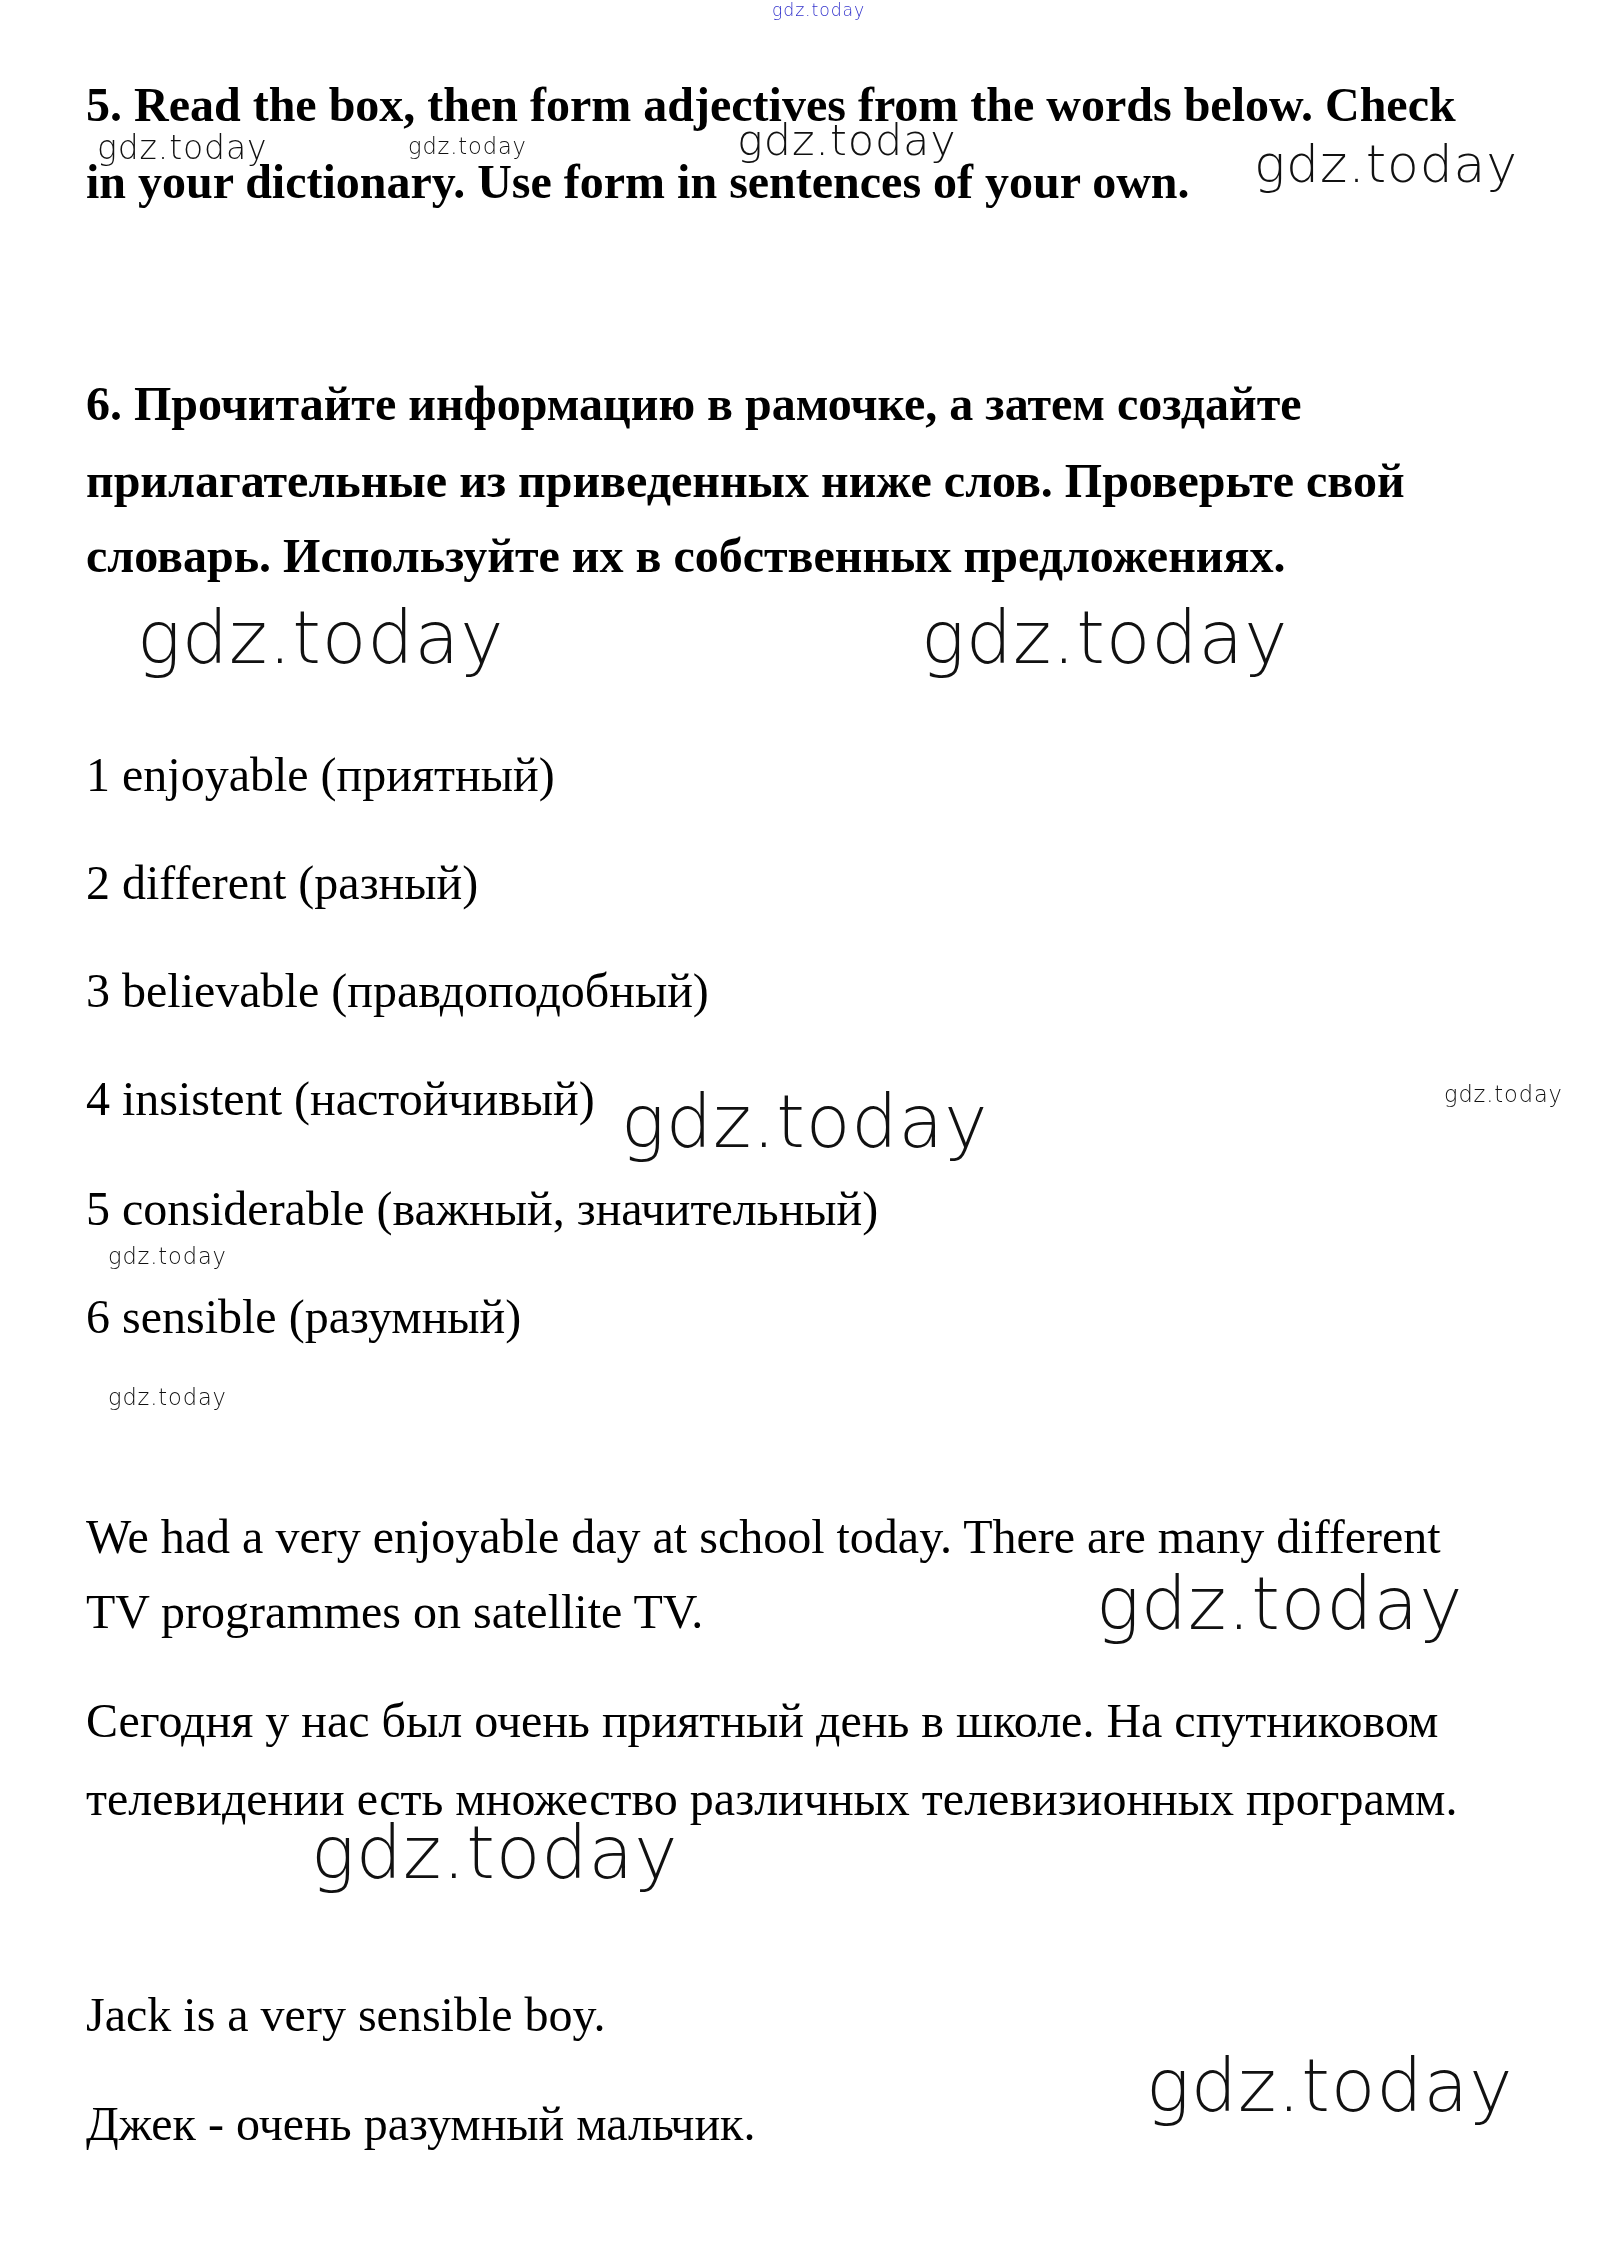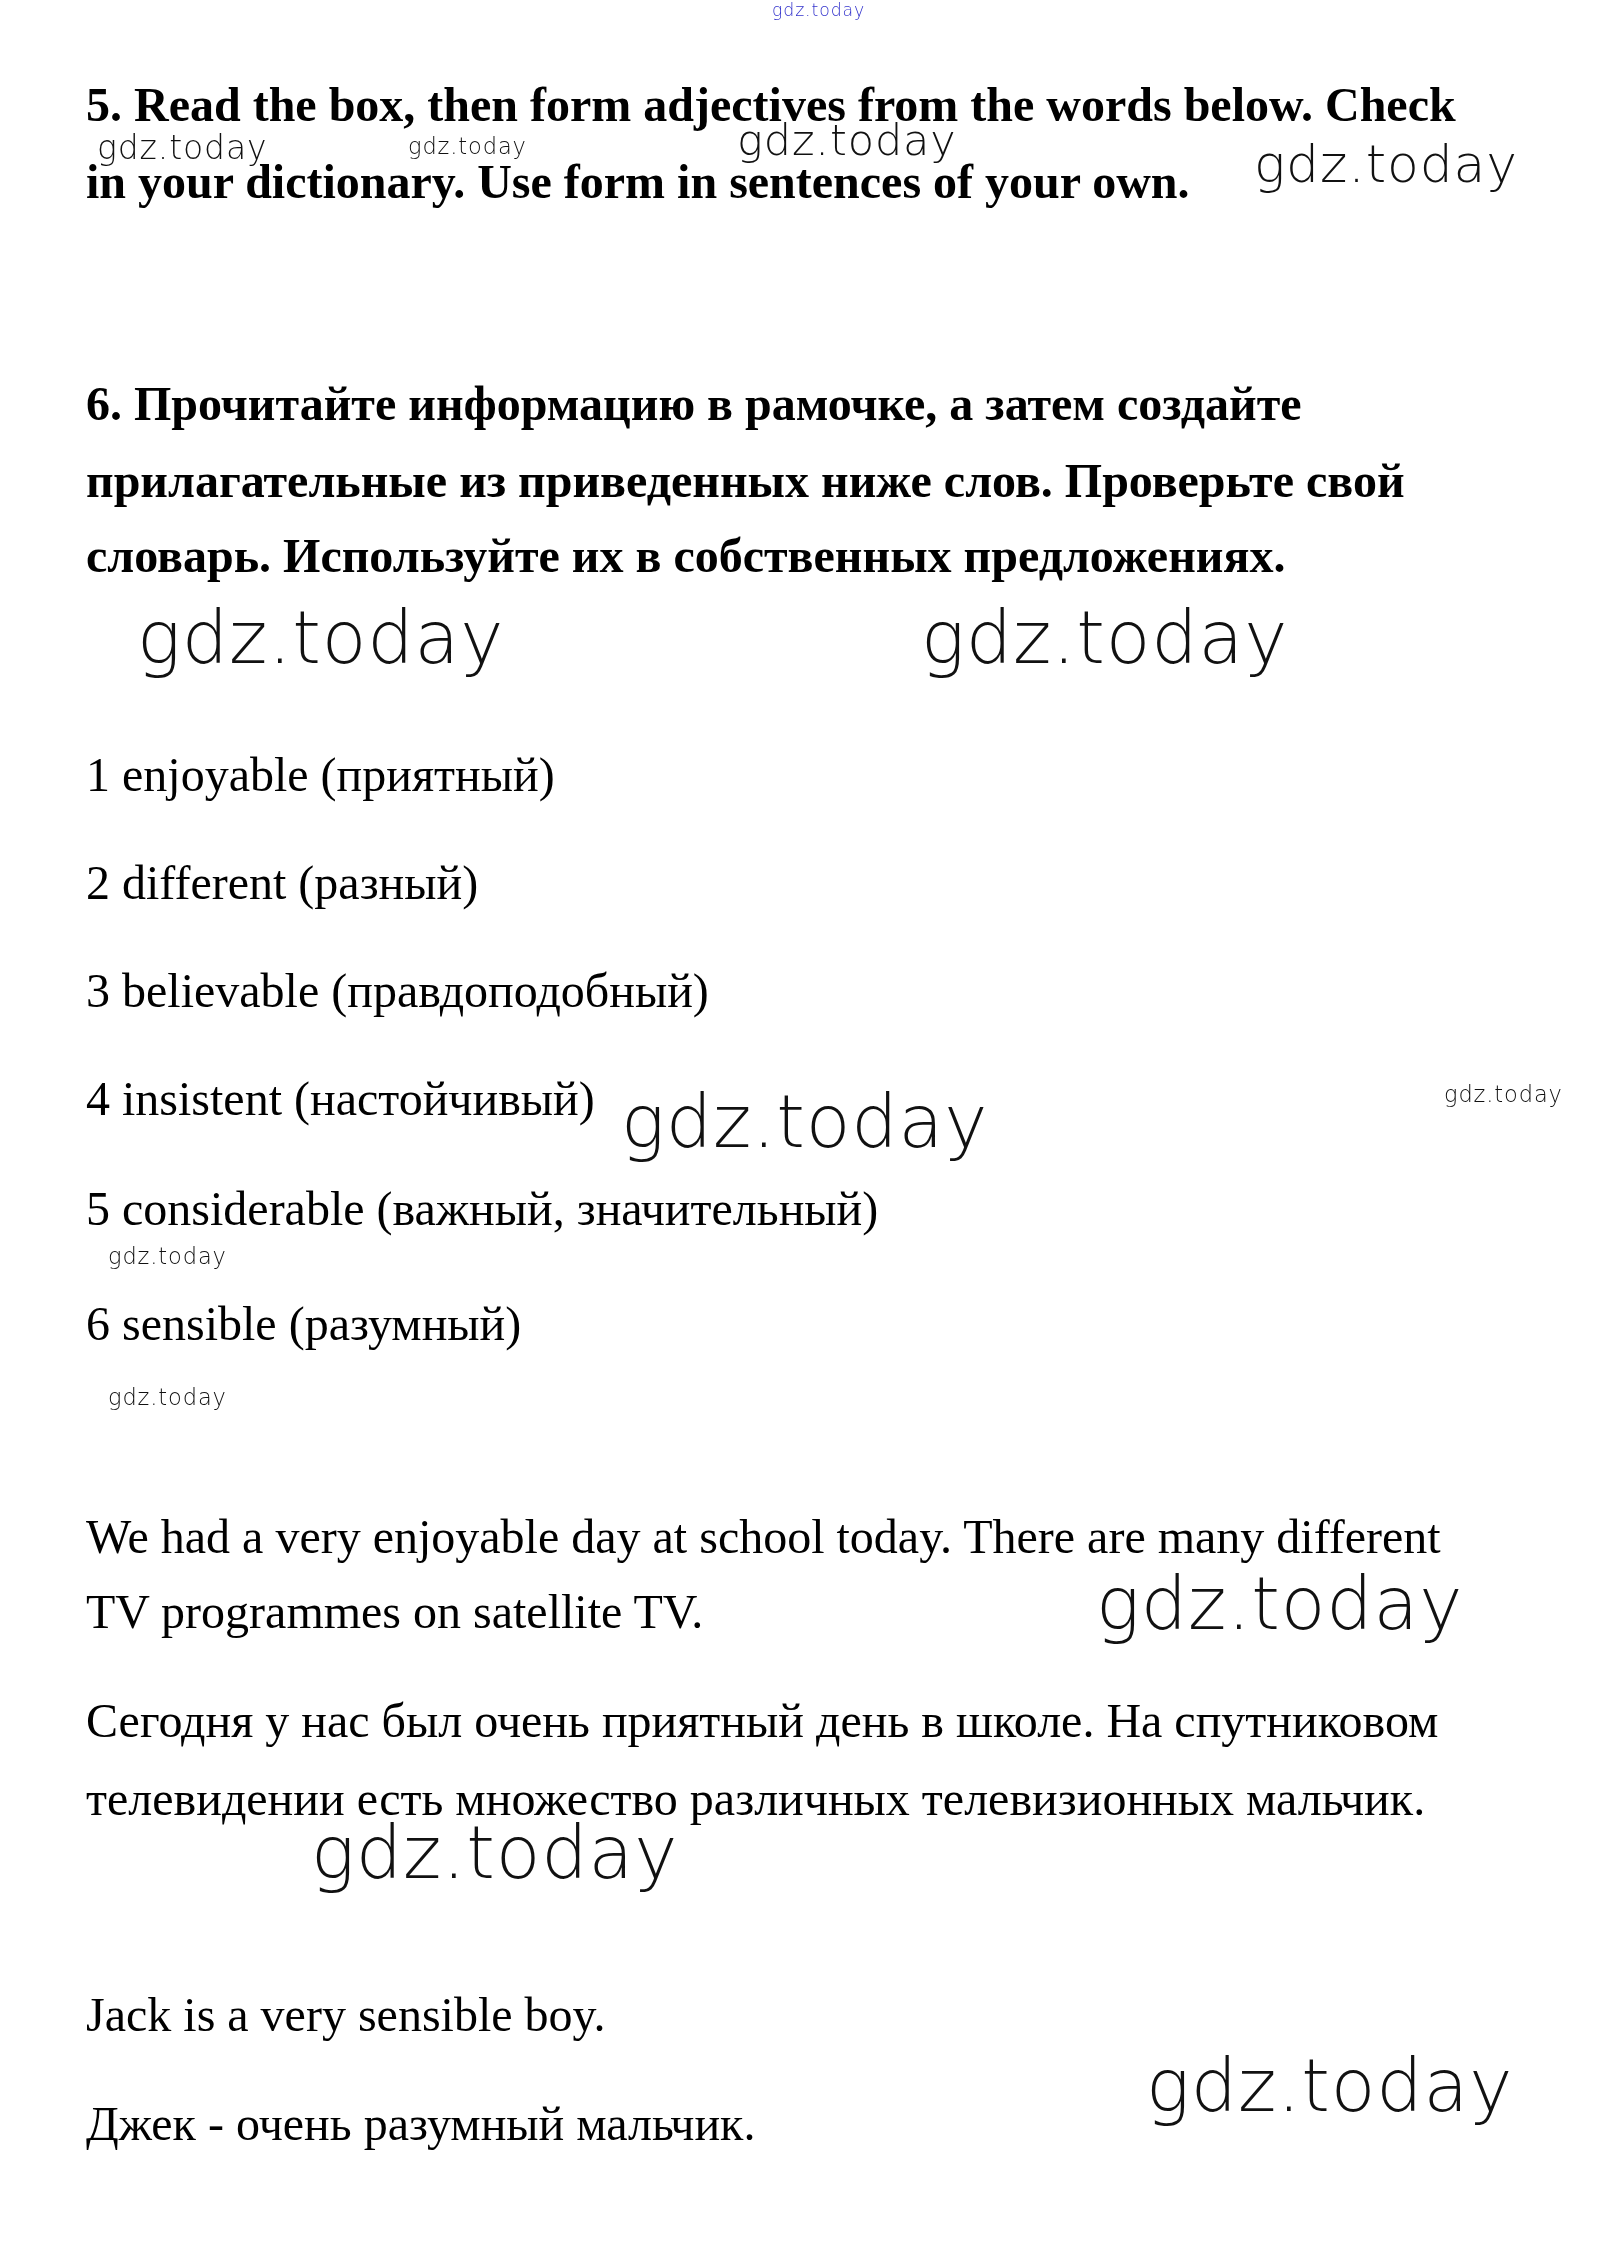--- a/index.html
+++ b/index.html
@@ -36,34 +36,34 @@
 
   <div class="wm wm-xl" style="left:137px; top:601px;">gdz.today</div>
   <div class="wm wm-xl" style="left:921px; top:601px;">gdz.today</div>
 
   <div>
     <div class="line" style="top:751px;">1 enjoyable (приятный)</div>
     <div class="line" style="top:859px;">2 different (разный)</div>
     <div class="line" style="top:967px;">3 believable (правдоподобный)</div>
     <div class="line" style="top:1075px;">4 insistent (настойчивый)</div>
     <div class="line" style="top:1185px;">5 considerable (важный, значительный)</div>
-    <div class="line" style="top:1293px;margin-top:7px;">6 sensible (разумный)</div>
+    <div class="line" style="top:1293px;">6 sensible (разумный)</div>
   </div>
 
   <div class="wm wm-xl" style="left:621px; top:1085px;">gdz.today</div>
   <div class="wm wm-sm" style="left:1444px; top:1083px;">gdz.today</div>
   <div class="wm wm-sm" style="left:108px; top:1245px;">gdz.today</div>
   <div class="wm wm-sm" style="left:108px; top:1386px;">gdz.today</div>
 
   <div class="line" style="top:1513px;text-align:center;">We had a very enjoyable day at school today. There are many different</div>
   <div class="line" style="top:1588px;">TV programmes on satellite TV.</div>
   <div class="wm wm-xl" style="left:1096px; top:1567px;">gdz.today</div>
 
   <div class="line" style="top:1697px;">Сегодня у нас был очень приятный день в школе. На спутниковом</div>
-  <div class="line" style="top:1775px;">телевидении есть множество различных телевизионных мальчик.</div>
+  <div class="line" style="top:1775px;">телевидении есть множество различных телевизионных программ.</div>
   <div class="wm wm-xl" style="left:311px; top:1816px;">gdz.today</div>
 
   <div class="line" style="top:1991px;">Jack is a very sensible boy.</div>
   <div class="wm wm-xl" style="left:1146px; top:2049px;">gdz.today</div>
   <div class="line" style="top:2100px;">Джек - очень разумный мальчик.</div>
 
 </div>
 
 
 </body></html>

